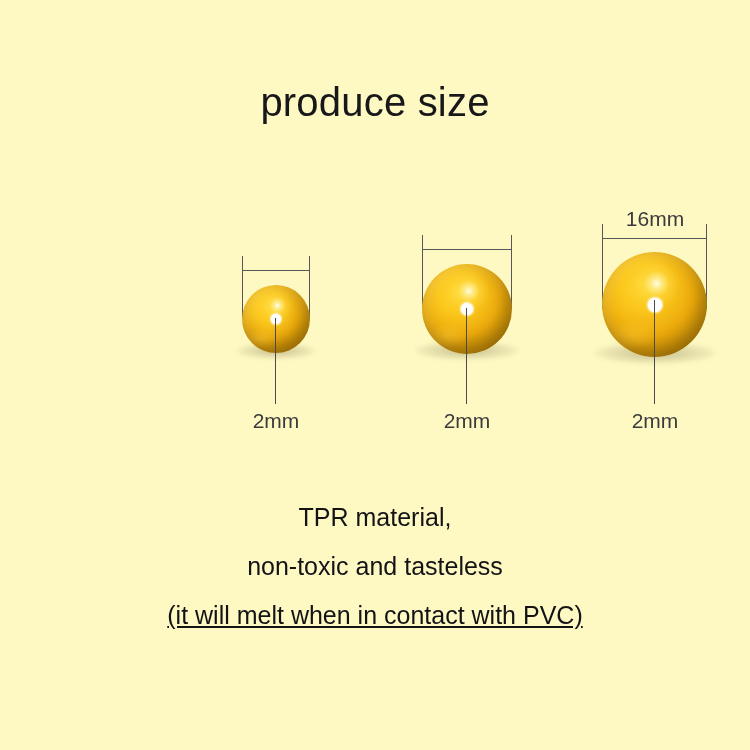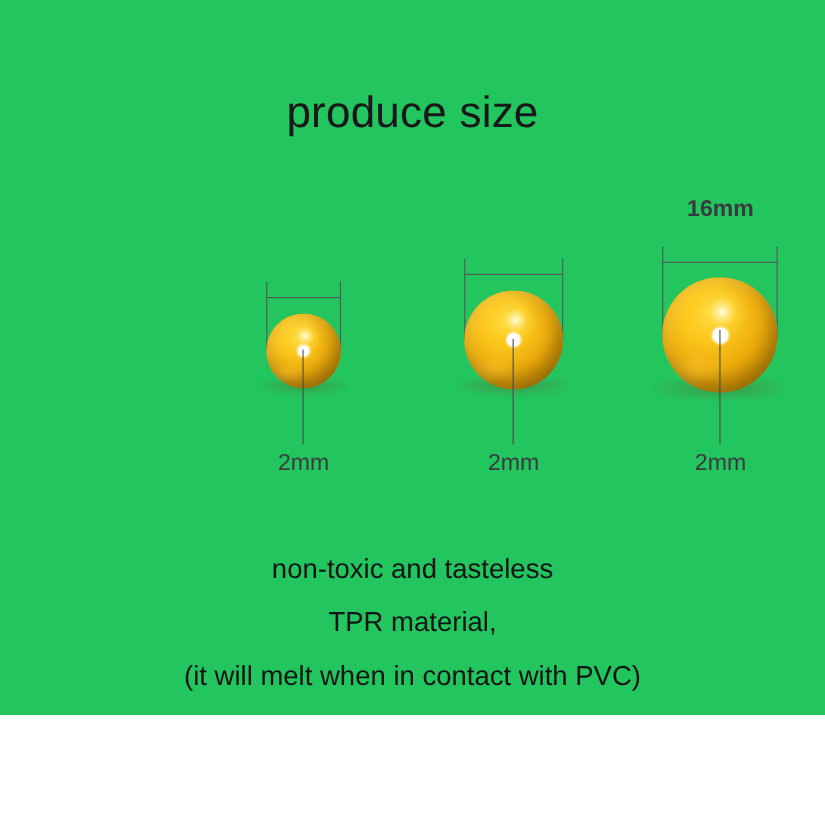--- a/index.html
+++ b/index.html
@@ -4,22 +4,22 @@
 <title>produce size</title>
 <style>
   html, body {
     margin: 0;
     padding: 0;
     background: #ffffff;
   }
   #page {
     position: relative;
     width: 750px;
-    height: 650px;
-    background: #22c55e;
+    height: 750px;
+    background: #fef9c3;
     overflow: hidden;
     font-family: "Liberation Sans", "DejaVu Sans", sans-serif;
     -webkit-font-smoothing: antialiased;
   }
 
   
   #page-title {
     position: absolute;
     left: 0;
     top: 80px;
@@ -165,21 +165,21 @@
     width: 750px;
     text-align: center;
   }
   #caption .cap-line {
     font-size: 25px;
     color: #131316;
     line-height: 1;
     margin: 0 0 24px 0;
     white-space: pre;
   }
-  #caption .cap-line:last-child { margin-bottom: 2px; }
+  #caption .cap-line:last-child { margin-bottom: 2px; text-decoration: underline; }
 </style>
 </head>
 <body>
 
 <div id="page">
 
   <div id="page-title">produce size</div>
 
   <div id="balls-row">
 
@@ -208,36 +208,36 @@
       <div class="ball-wrap" style="left:35px; top:264px; width:90px; height:90px;">
         <div class="ball-shadow" style="top:77px; width:104px; height:19px;"></div>
         <div class="ball" style="width:90px; height:90px;"></div>
         <div class="hole" style="left:39px; top:39px; width:12px; height:12px;"></div>
       </div>
       <div class="leader" style="left:79.2px; top:308px; height:96px;"></div>
       <div class="dim-bottom-label" style="left:-20px; top:410px;">2mm</div>
     </div>
 
     <div class="ball-group" style="left:575px; width:160px;">
-      <div class="dim-top-label" style="top:179px;font-weight:bold;">16mm</div>
+      <div class="dim-top-label" style="top:208px;">16mm</div>
       <div class="dim-bracket" style="left:27px; width:105px; top:224px; height:85px;">
         <div class="tick left"></div>
         <div class="bar"></div>
         <div class="tick right"></div>
       </div>
       <div class="ball-wrap" style="left:27px; top:252px; width:105px; height:105px;">
         <div class="ball-shadow" style="top:90px; width:122px; height:22px;"></div>
         <div class="ball" style="width:105px; height:105px;"></div>
         <div class="hole" style="left:45.5px; top:45.5px; width:14px; height:14px;"></div>
       </div>
       <div class="leader" style="left:79.2px; top:300px; height:104px;"></div>
       <div class="dim-bottom-label" style="left:-20px; top:410px;">2mm</div>
     </div>
 
   </div>
 
   <div id="caption">
+    <div class="cap-line">TPR material,</div>
     <div class="cap-line">non-toxic and tasteless</div>
-    <div class="cap-line">TPR material,</div>
     <div class="cap-line">(it will melt when in contact with PVC)</div>
   </div>
 
 </div>
 
 </body></html>

